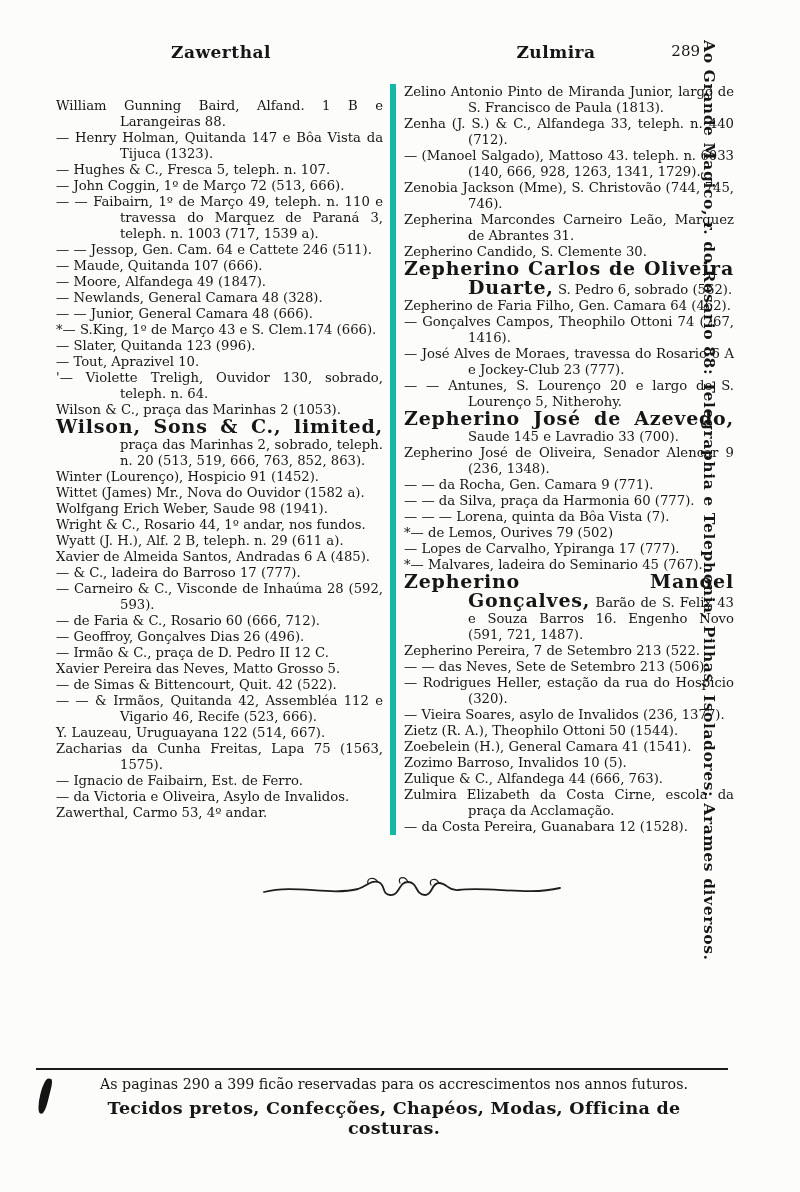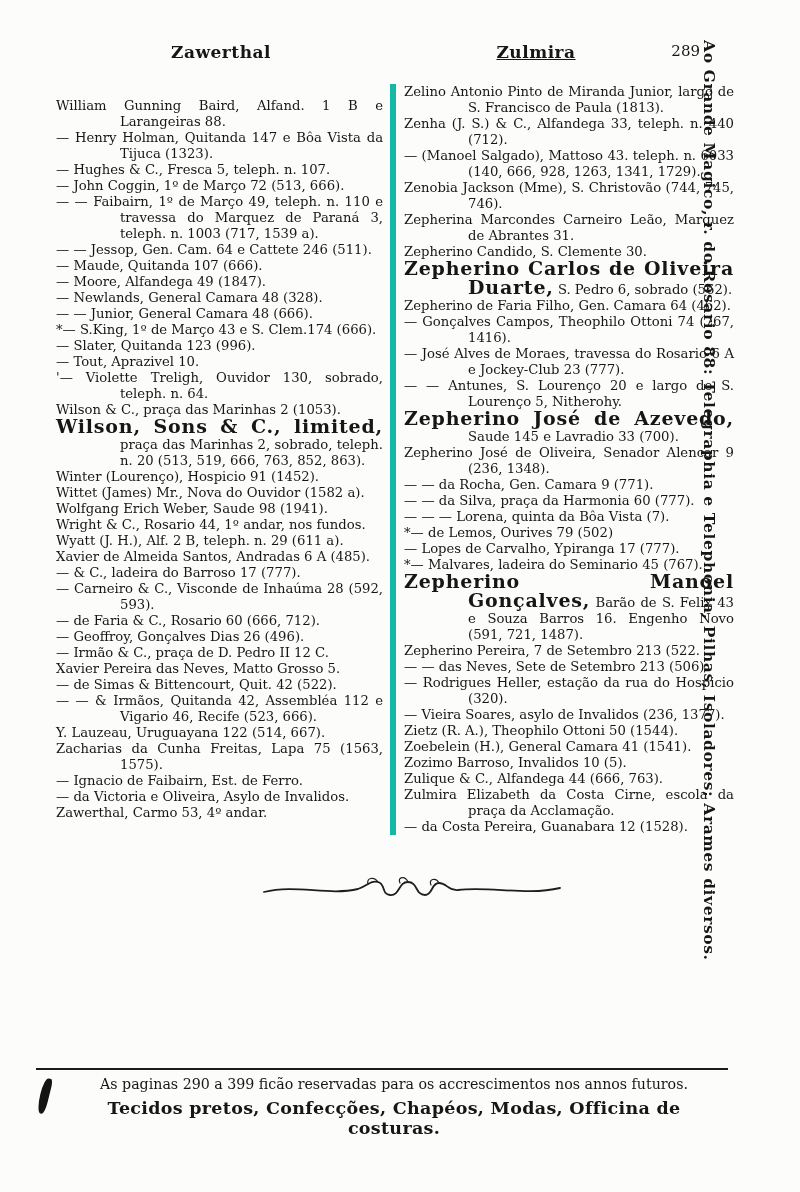--- a/index.html
+++ b/index.html
@@ -5,22 +5,22 @@
   html,body { margin:0; padding:0; background:#d8d8d4; }
   .page {
     position:relative; width:800px; height:1192px; margin:0 auto;
     background:#fcfcfa; color:#161616; overflow:hidden;
     font-family:"DejaVu Serif", serif;
   }
   
   .header { position:absolute; top:42px; left:0; width:708px; height:26px; }
   .h-left  { position:absolute; left:56px;  width:330px; text-align:center;
              font-weight:700; font-size:17px; letter-spacing:0.5px; }
-  .h-right { position:absolute; left:396px; width:280px; text-align:center;
-             font-weight:700; font-size:17px; letter-spacing:0.5px;text-decoration:underline; }
+  .h-right { position:absolute; left:416px; width:280px; text-align:center;
+             font-weight:700; font-size:17px; letter-spacing:0.5px; }
   .h-page  { position:absolute; left:640px; width:60px; text-align:right;
              font-size:15px; }
   
   .columns { position:absolute; top:84px; left:56px; width:678px;
              display:flex; align-items:center; }
   .col { box-sizing:border-box; }
   .col-left  { width:334px; padding-right:7px; }
   .col-right { width:344px; border-left:6px solid #14b8a6; padding-left:8px; }
   .entry {
     margin:0; font-size:13.2px; line-height:16px; text-align:justify;

